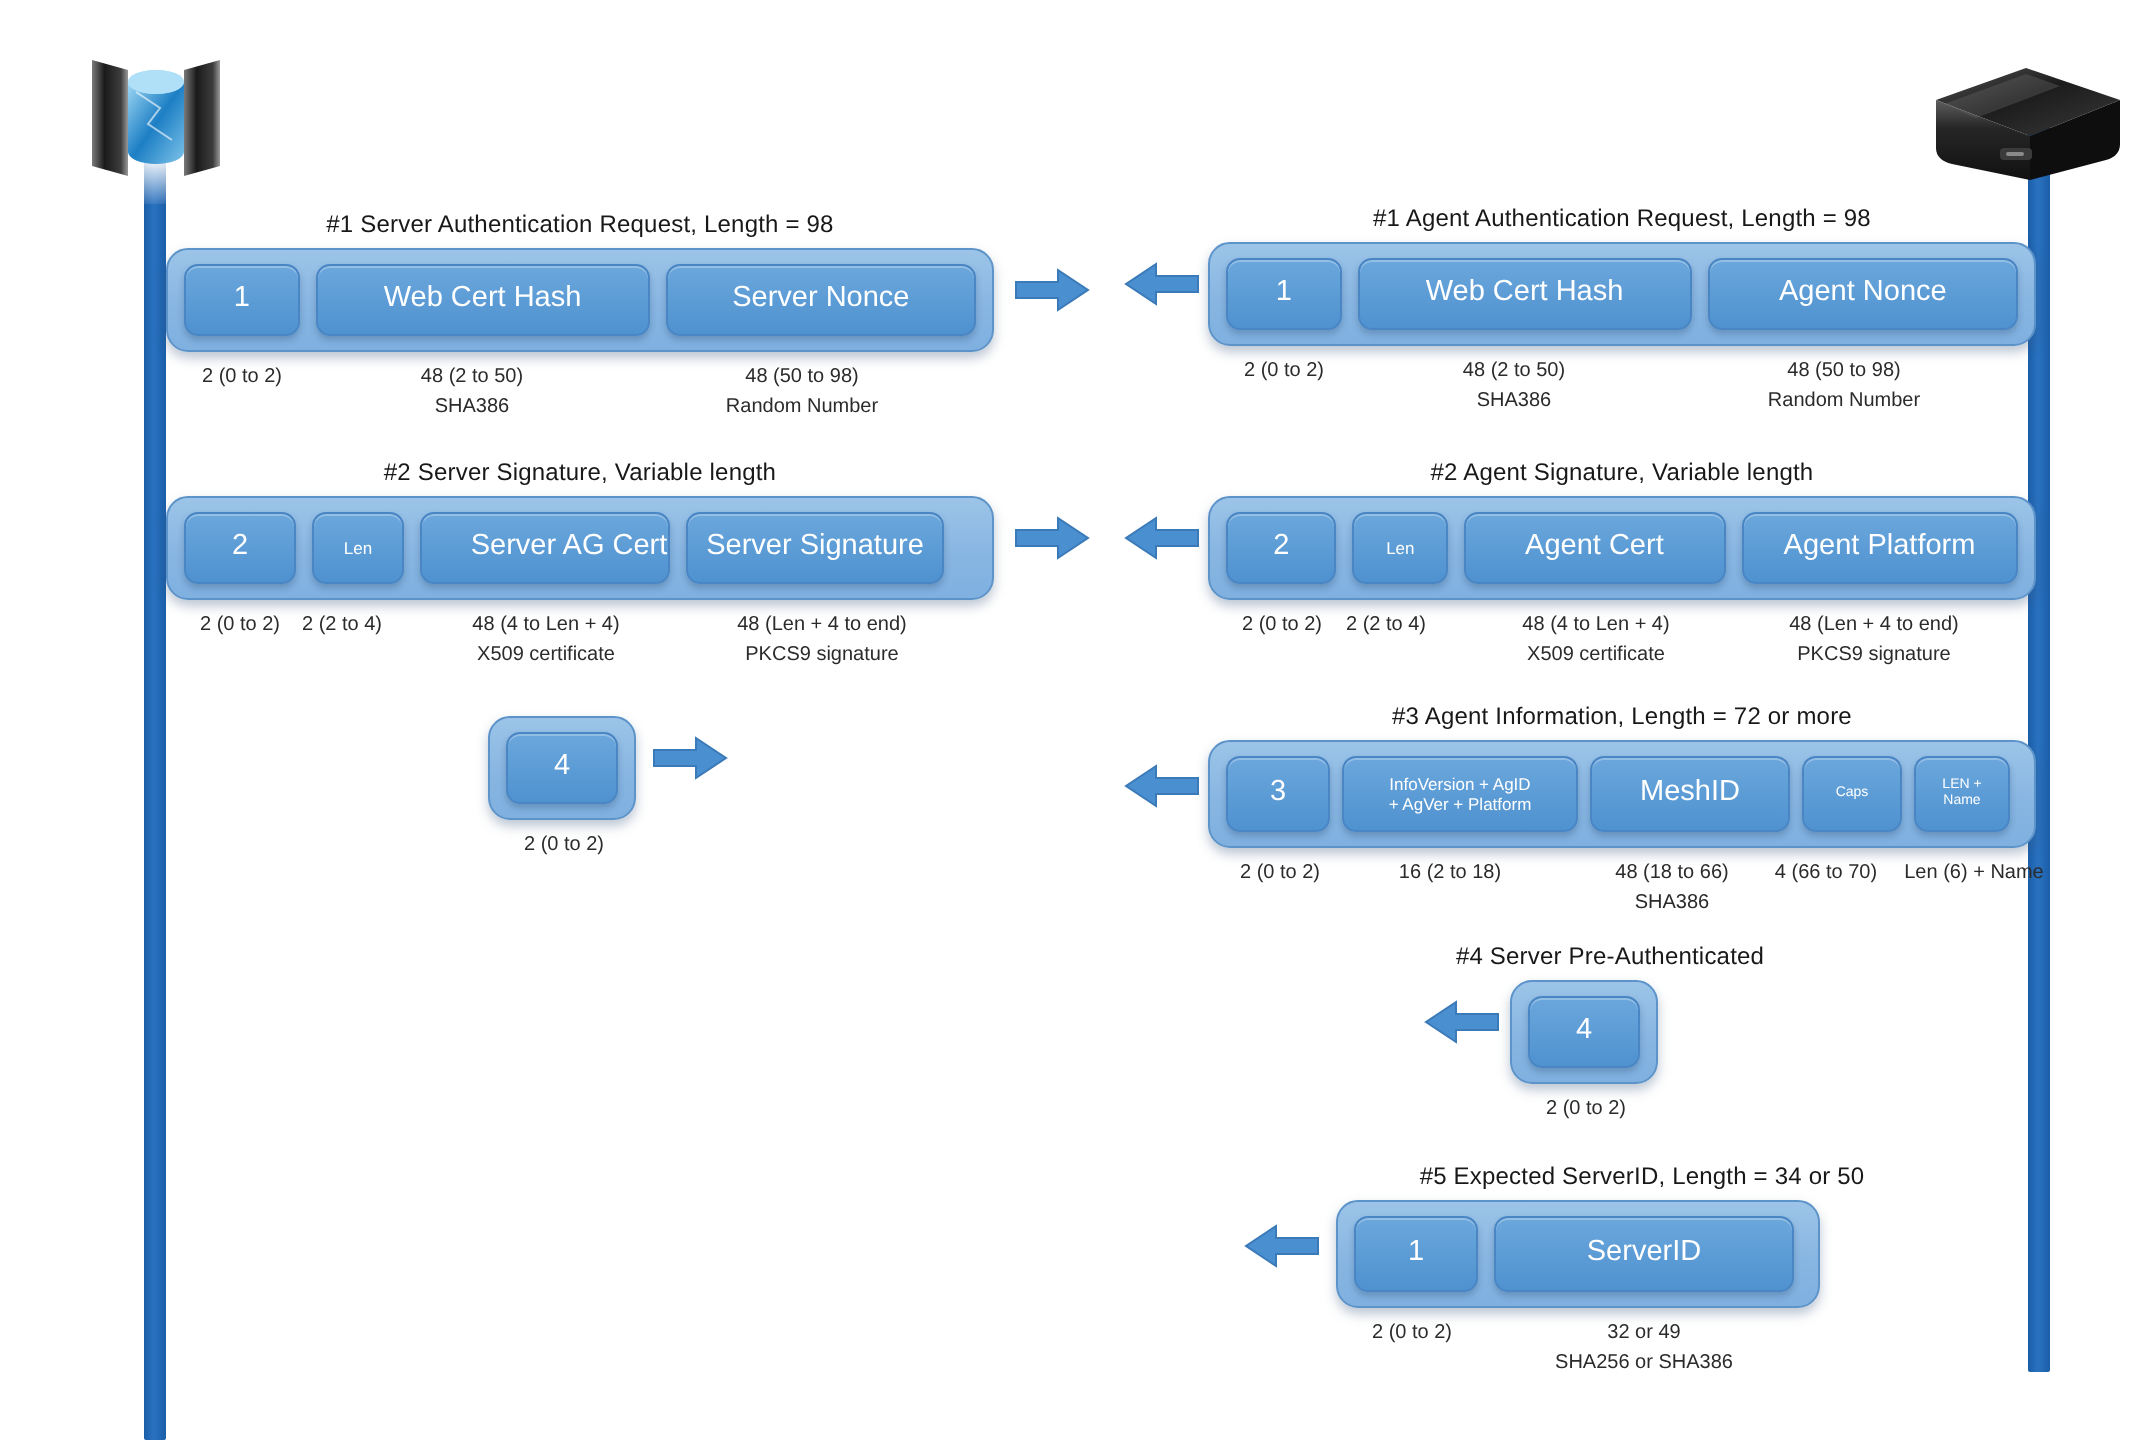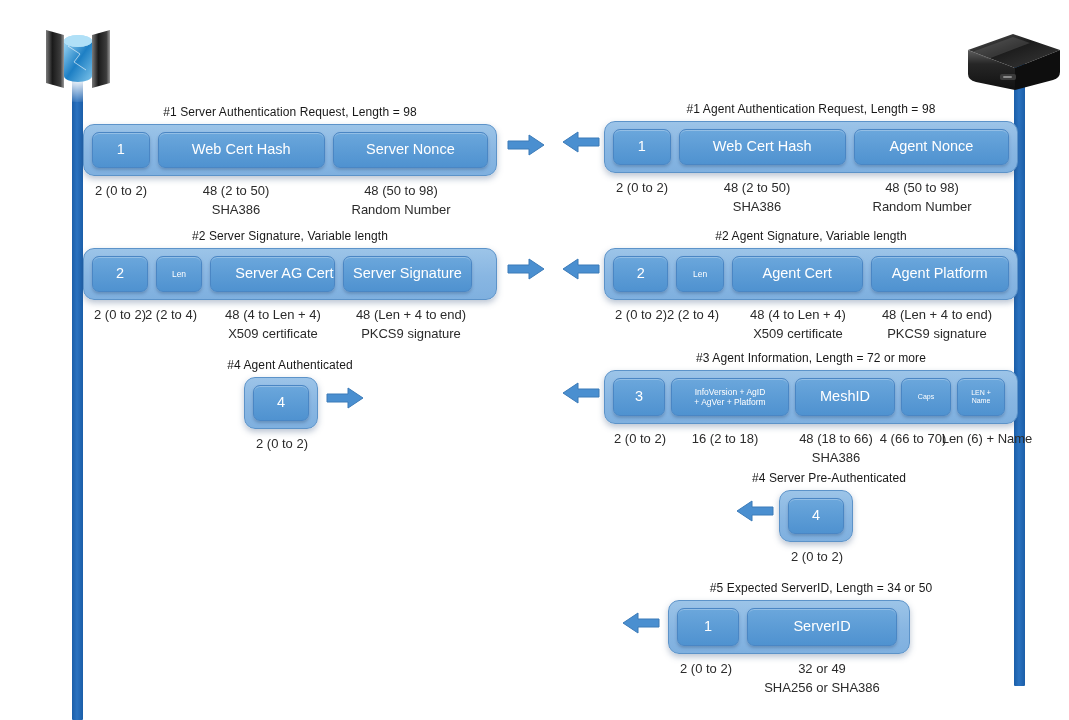--- a/index.html
+++ b/index.html
@@ -44,21 +44,21 @@
     box-shadow:inset 0 1px 0 rgba(255,255,255,.28),0 2px 3px rgba(40,70,110,.3);
     box-sizing:border-box;
   }
   .fld .t{display:block;line-height:1.18;}
   .fld.f-lg{font-size:14.5px;}
   .fld.f-sm{font-size:8.5px;}
   .fld.f-xs{font-size:7px;}
 
   
   .caps{position:relative;height:26px;}
-  .cap{position:absolute;top:0;text-align:center;font-size:13px;
+  .cap{position:absolute;top:0;text-align:center;font-size:10px;
        color:#2b2b2b;line-height:1.45;white-space:nowrap;
        transform:translateX(-50%);}
 
   
   .arrow{position:absolute;width:38px;height:22px;}
   .arrow svg{display:block;}
 </style>
 </head>
 <body>
 
@@ -173,21 +173,20 @@
     </div>
     <div class="caps" style="width:414px;margin-top:6px;">
       <div class="cap" style="left:37px;"><span>2 (0 to 2)</span></div>
       <div class="cap" style="left:88px;"><span>2 (2 to 4)</span></div>
       <div class="cap" style="left:190px;"><span>48 (4 to Len + 4)</span><br><span>X509 certificate</span></div>
       <div class="cap" style="left:328px;"><span>48 (Len + 4 to end)</span><br><span>PKCS9 signature</span></div>
     </div>
   </div>
 
   <div class="msg" style="left:190px;top:358px;">
-    <div class="msg-title" style="width:200px;">#4 Agent Authenticated</div>
     <div class="pkt-row" style="padding-left:54px;">
       <div class="pkt" style="box-sizing:border-box;">
         <div class="fld f-lg" style="width:56px;height:36px;">
             <span class="t">4</span>
           </div>
       </div>
       <div class="arrow" style="left:136px;top:10px;">
         <svg width="38" height="22" viewBox="0 0 38 22">
             <path d="M1 7 L22 7 L22 1 L37 11 L22 21 L22 15 L1 15 Z" fill="#4a8fd0" stroke="#3b7ab8" stroke-width="1"></path>
           </svg>
@@ -284,21 +283,21 @@
     </div>
     <div class="caps" style="width:456px;margin-top:6px;">
       <div class="cap" style="left:78px;"><span>2 (0 to 2)</span></div>
       <div class="cap" style="left:163px;"><span>16 (2 to 18)</span></div>
       <div class="cap" style="left:274px;"><span>48 (18 to 66)</span><br><span>SHA386</span></div>
       <div class="cap" style="left:351px;"><span>4 (66 to 70)</span></div>
       <div class="cap" style="left:425px;"><span>Len (6) + Name</span></div>
     </div>
   </div>
 
-  <div class="msg" style="left:704px;top:471px;">
+  <div class="msg" style="left:680px;top:471px;">
     <div class="msg-title" style="width:250px;">#4 Server Pre-Authenticated</div>
     <div class="pkt-row" style="padding-left:75px;">
       <div class="pkt" style="box-sizing:border-box;">
         <div class="fld f-lg" style="width:56px;height:36px;">
             <span class="t">4</span>
           </div>
       </div>
       <div class="arrow" style="left:32px;top:10px;">
         <svg width="38" height="22" viewBox="0 0 38 22">
             <path d="M37 7 L16 7 L16 1 L1 11 L16 21 L16 15 L37 15 Z" fill="#4a8fd0" stroke="#3b7ab8" stroke-width="1"></path>

